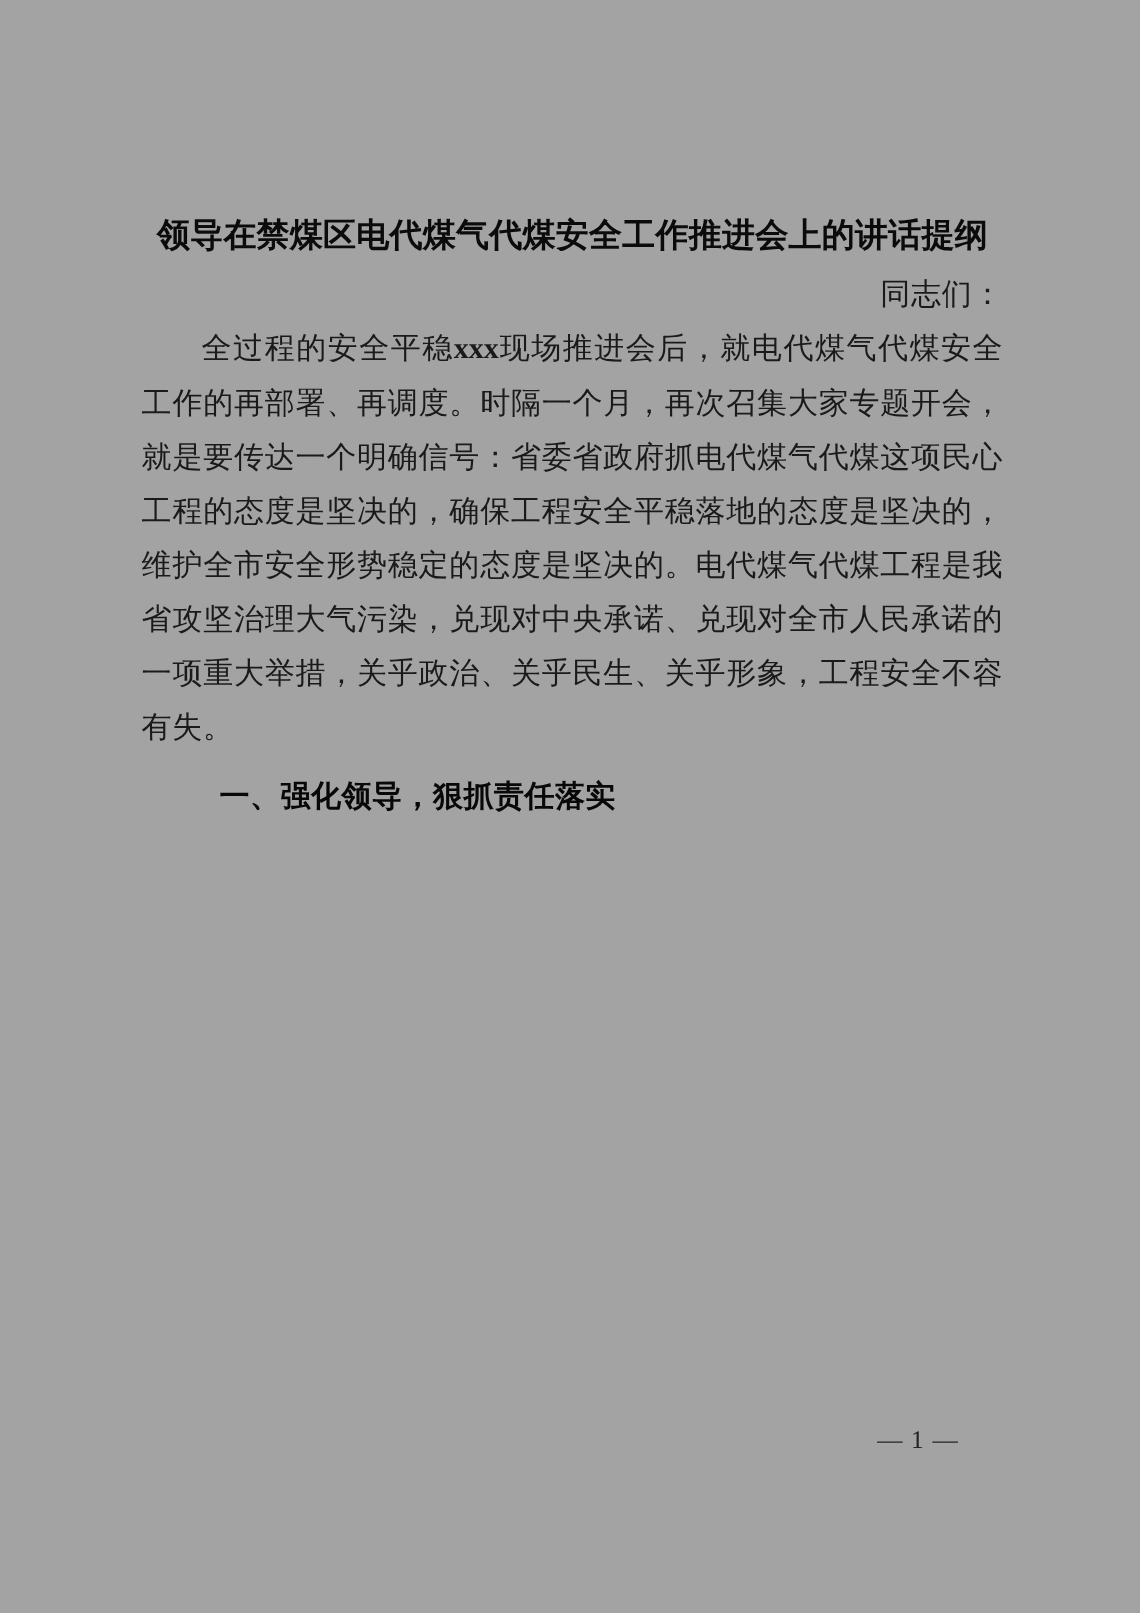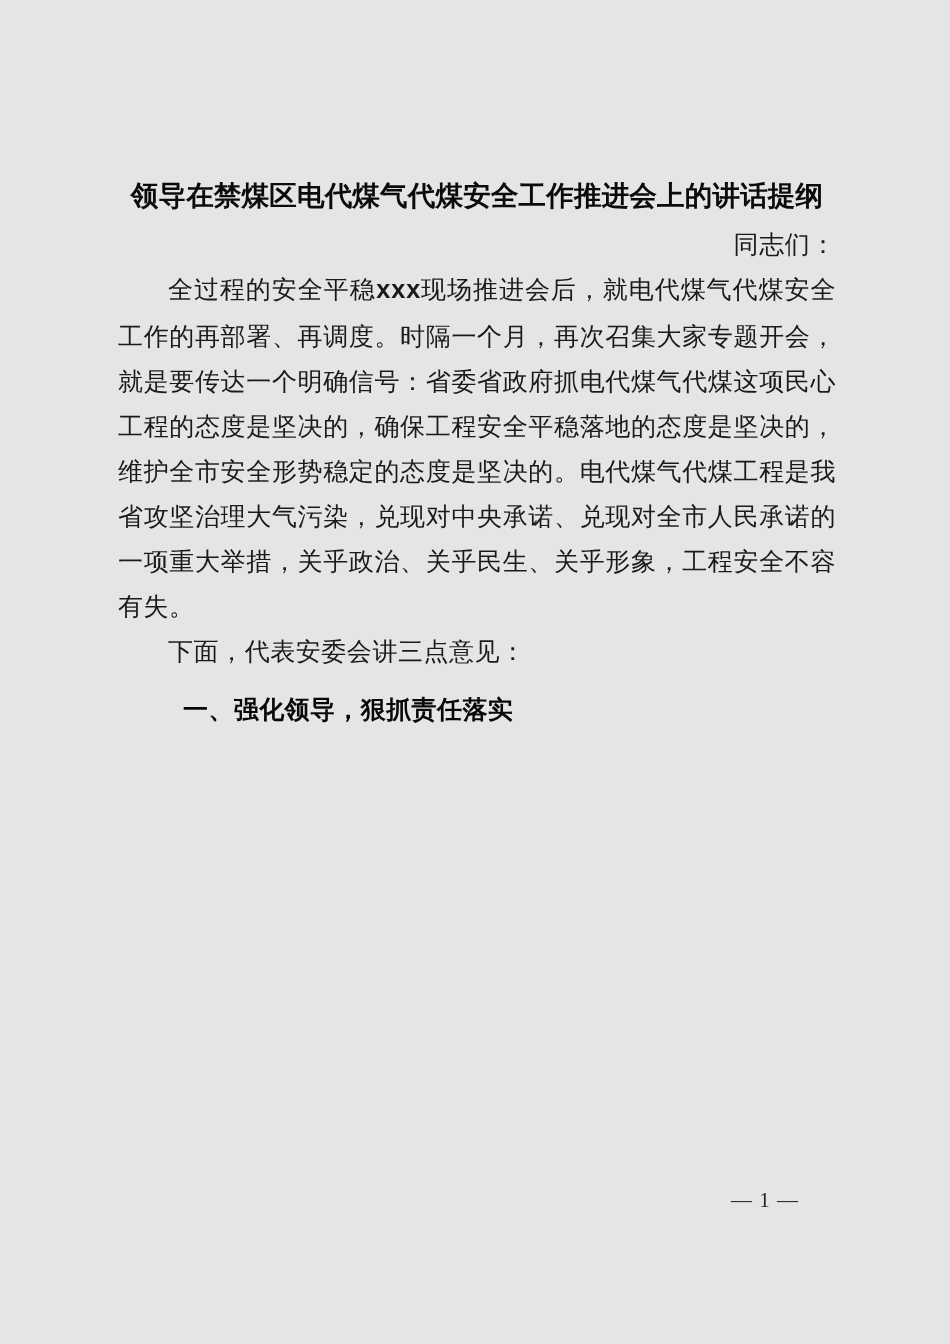--- a/index.html
+++ b/index.html
@@ -14,21 +14,21 @@
     position: relative;
     overflow: hidden;
     font-family: "Liberation Serif", "DejaVu Serif", serif;
     color: #111111;
     -webkit-font-smoothing: antialiased;
   }
 
   .page {
     position: absolute;
     inset: 0;
-    background: #e5e5e5;
+    background: #a3a3a3;
   }
 
   
   .content {
     position: absolute;
     left: 118px;
     top: 176px;
     width: 718px;
   }
 
@@ -61,21 +61,21 @@
     color: #1a1a1a;
     margin: 0;
     text-align: justify;
     text-justify: inter-ideograph;
     text-indent: 50px;
     letter-spacing: 0.55px;
     word-break: break-all;
   }
 
   .body-para .latin {
-    font-family: Liberation Mono, monospace;
+    font-family: Liberation Serif, serif;
     font-weight: bold;
     letter-spacing: 0;
   }
 
   .section-heading {
     font-family: Liberation Mono, monospace;
     font-weight: bold;
     font-size: 25px;
     line-height: 45px;
     color: #080808;
@@ -113,21 +113,20 @@
   <div class="content">
 
     <h1 class="doc-title">领导在禁煤区电代煤气代煤安全工作推进会上的讲话提纲</h1>
 
     <p class="salutation">同志们：</p>
 
     <p class="body-para">
       <span>全过程的安全平稳</span><span class="latin">xxx</span><span>现场推进会后，就电代煤气代煤安全工作的再部署、再调度。时隔一个月，再次召集大家专题开会，就是要传达一个明确信号：省委省政府抓电代煤气代煤这项民心工程的态度是坚决的，确保工程安全平稳落地的态度是坚决的，维护全市安全形势稳定的态度是坚决的。电代煤气代煤工程是我省攻坚治理大气污染，兑现对中央承诺、兑现对全市人民承诺的一项重大举措，关乎政治、关乎民生、关乎形象，工程安全不容有失。</span>
     </p>
 
-    <p class="body-para">下面，代表安委会讲三点意见：</p>
 
     <p class="section-heading">一、强化领导，狠抓责任落实</p>
 
 
   </div>
 
   <div class="page-footer">
     <span class="page-number">— 1 —</span>
   </div>
 

